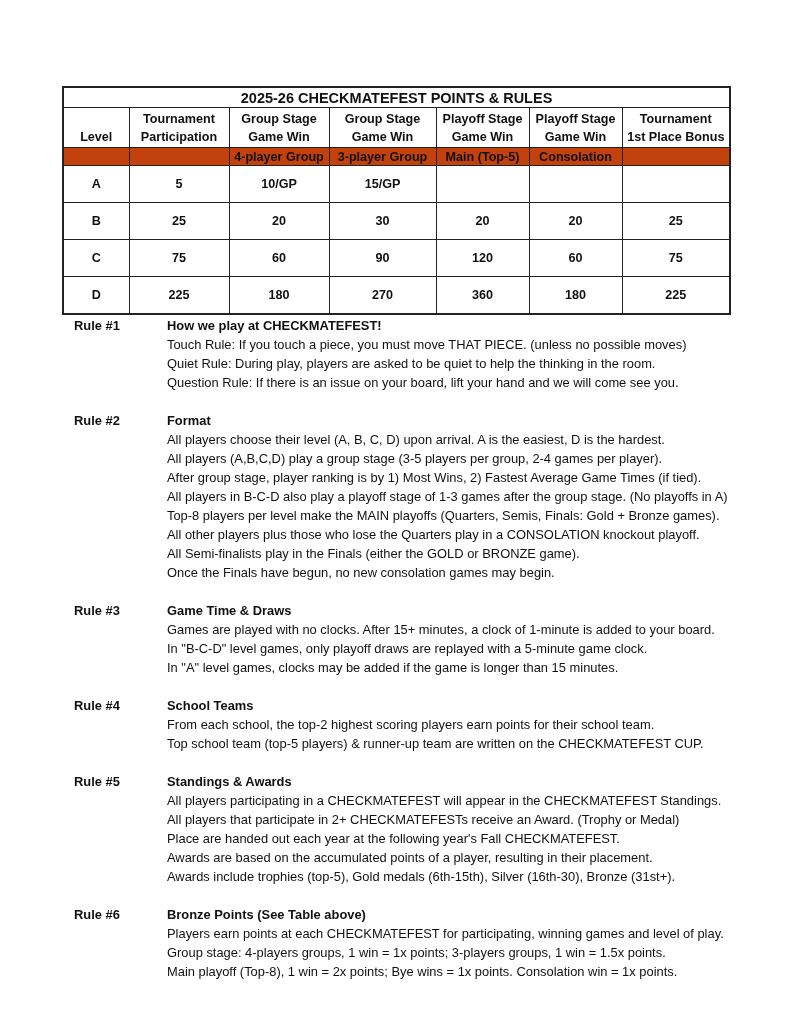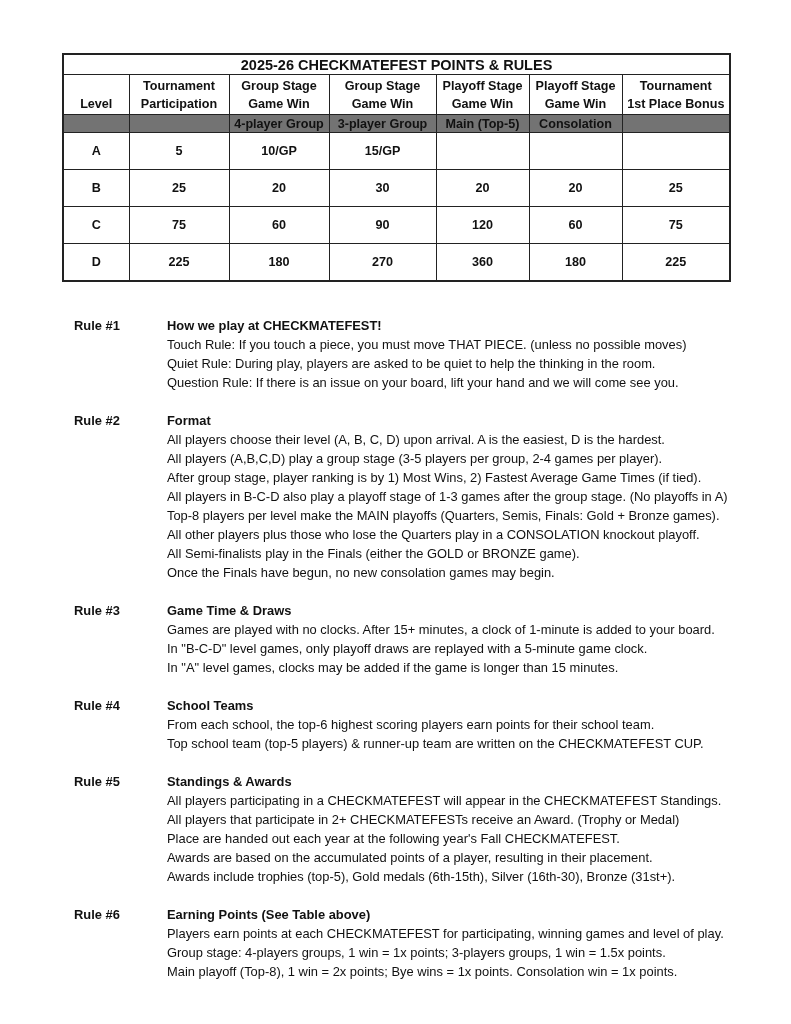--- a/index.html
+++ b/index.html
@@ -16,21 +16,21 @@
       overflow: hidden;
     }
     .page {
       position: absolute;
       left: 0; top: 0;
       width: 791px; height: 1024px;
     }
     table.points {
       position: absolute;
       left: 62px;
-      top: 53px;
+      top: 86px;
       width: 667px;
       border-collapse: collapse;
       table-layout: fixed;
       font-size: 12.6px;
     }
     table.points td, table.points th {
       border: 1px solid #222;
       text-align: center;
       vertical-align: middle;
       padding: 0;
@@ -42,21 +42,21 @@
     }
     .title-cell {
       font-weight: bold !important;
       font-size: 14.5px;
       height: 19px;
       line-height: 18px !important;
     }
     .hdr-cell { height: 38px; }
     .hdr-level { font-weight: bold !important; vertical-align: bottom !important; padding-bottom: 1px !important; }
     .sub-row td {
-      background: #737373;
+      background: #c2410c;
       height: 17px;
       line-height: 16px !important;
     }
     .data-row td { height: 36px; }
     col.c0 { width: 66px; }
     col.c1 { width: 100px; }
     col.c2 { width: 100px; }
     col.c3 { width: 107px; }
     col.c4 { width: 93px; }
     col.c5 { width: 93px; }
@@ -216,39 +216,39 @@
           <div class="rule-title">Game Time &amp; Draws</div>
           <div class="rule-line">Games are played with no clocks. After 15+ minutes, a clock of 1-minute is added to your board.</div>
           <div class="rule-line">In "B-C-D" level games, only playoff draws are replayed with a 5-minute game clock.</div>
           <div class="rule-line">In "A" level games, clocks may be added if the game is longer than 15 minutes.</div>
         </div>
       </div>
       <div class="rule">
         <div class="rule-num">Rule #4</div>
         <div class="rule-body">
           <div class="rule-title">School Teams</div>
-          <div class="rule-line">From each school, the top-6 highest scoring players earn points for their school team.</div>
+          <div class="rule-line">From each school, the top-2 highest scoring players earn points for their school team.</div>
           <div class="rule-line">Top school team (top-5 players) &amp; runner-up team are written on the CHECKMATEFEST CUP.</div>
         </div>
       </div>
       <div class="rule">
         <div class="rule-num">Rule #5</div>
         <div class="rule-body">
           <div class="rule-title">Standings &amp; Awards</div>
           <div class="rule-line">All players participating in a CHECKMATEFEST will appear in the CHECKMATEFEST Standings.</div>
           <div class="rule-line">All players that participate in 2+ CHECKMATEFESTs receive an Award. (Trophy or Medal)</div>
           <div class="rule-line">Place are handed out each year at the following year's Fall CHECKMATEFEST.</div>
           <div class="rule-line">Awards are based on the accumulated points of a player, resulting in their placement.</div>
           <div class="rule-line">Awards include trophies (top-5), Gold medals (6th-15th), Silver (16th-30), Bronze (31st+).</div>
         </div>
       </div>
       <div class="rule">
         <div class="rule-num">Rule #6</div>
         <div class="rule-body">
-          <div class="rule-title">Earning Points (See Table above)</div>
+          <div class="rule-title">Bronze Points (See Table above)</div>
           <div class="rule-line">Players earn points at each CHECKMATEFEST for participating, winning games and level of play.</div>
           <div class="rule-line">Group stage: 4-players groups, 1 win = 1x points; 3-players groups, 1 win = 1.5x points.</div>
           <div class="rule-line">Main playoff (Top-8), 1 win = 2x points; Bye wins = 1x points. Consolation win = 1x points.</div>
         </div>
       </div>
     </div>
 
 </div>
 
 </body></html>

